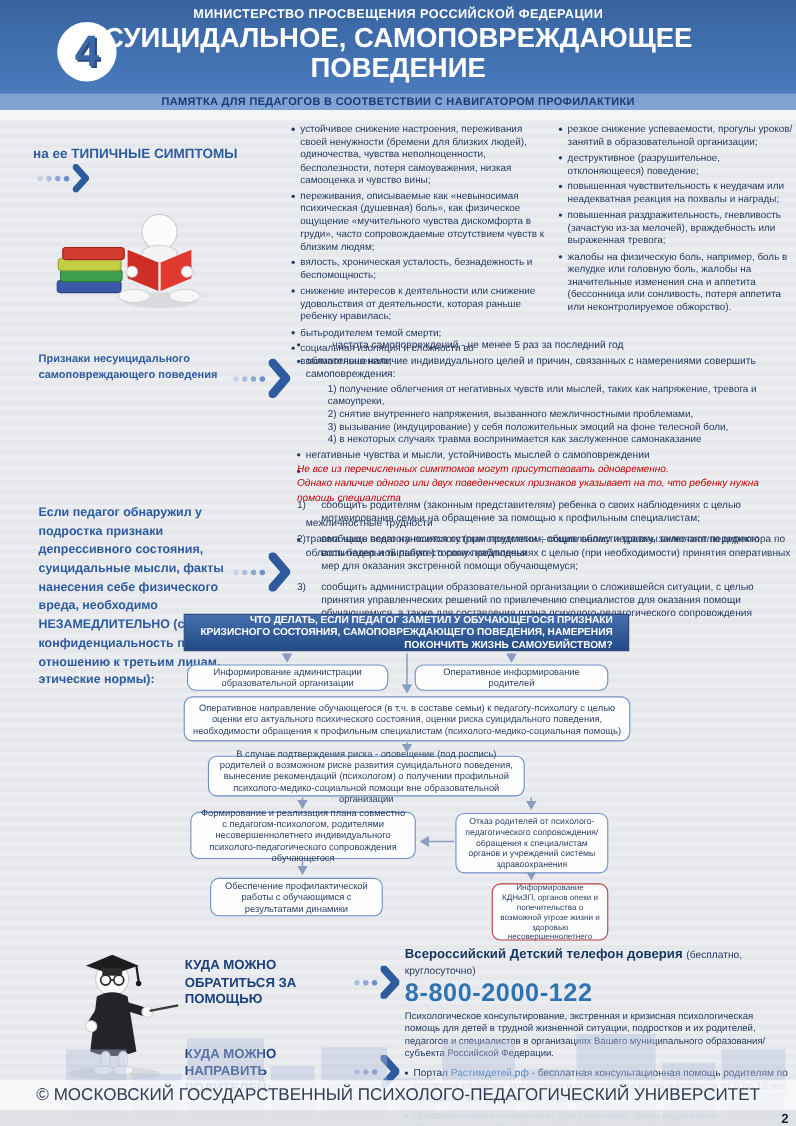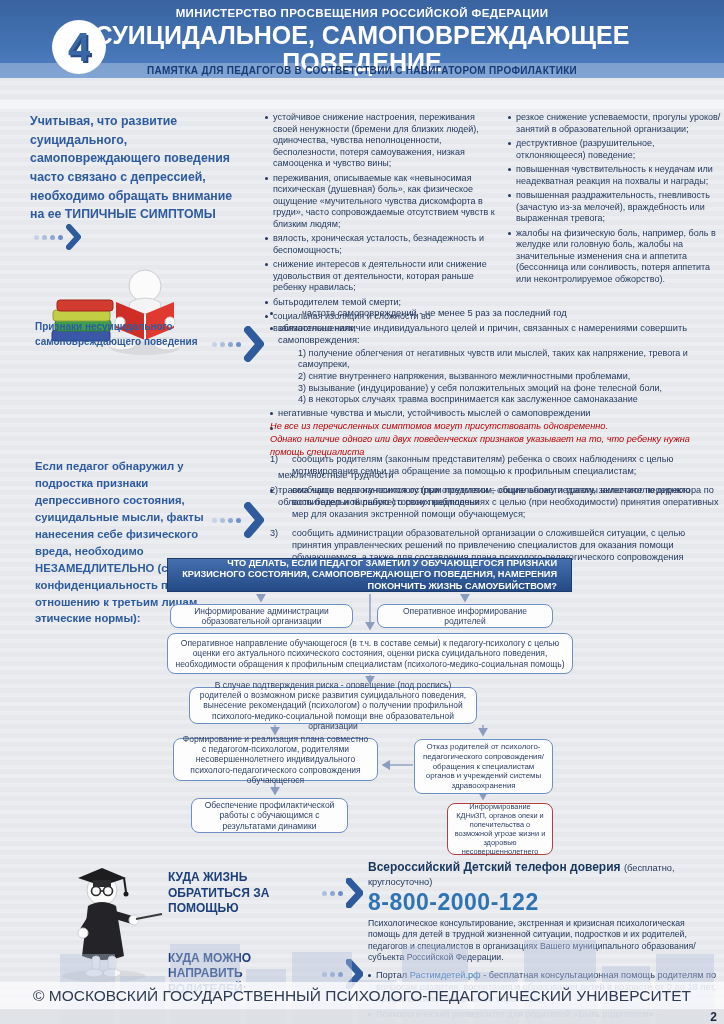--- a/index.html
+++ b/index.html
@@ -7,21 +7,21 @@
   body {
     font-family:"Liberation Sans", sans-serif;
     position:relative; overflow:hidden;
     background:#e9eaed;
     background-image:repeating-linear-gradient(180deg,#ebedf0 0 4px,#e6e8ec 4px 9px);
     color:#24395f;
   }
   .band { position:absolute; left:0; right:0; }
 
   
-  .header { top:0; height:78px; background:linear-gradient(180deg,#38639f 0%,#4473b4 60%,#5182c3 100%); }
+  .header { top:0; height:100px; background:linear-gradient(180deg,#38639f 0%,#4473b4 60%,#5182c3 100%); }
   .ministry { text-align:center; padding-top:7px; font-size:11.5px; font-weight:bold; color:#fff; letter-spacing:.4px; }
   .badge { position:absolute; left:52px; top:20px; width:54px; height:54px; border-radius:50%; background:#fff;
            display:flex; align-items:center; justify-content:center; font-size:40px; font-weight:bold; color:#3a67a8;
            text-shadow:2px 2px 0 #27497c; }
   .title { text-align:center; margin-top:3px; font-size:25px; font-weight:bold; color:#fff; line-height:1.08; padding:0 90px; }
   .subtitle-band { position:absolute; bottom:0; left:0; right:0; height:15px; background:rgba(255,255,255,.28);
                    display:flex; align-items:center; justify-content:center; }
   .subtitle-band span { font-size:10px; font-weight:bold; color:#173a78; letter-spacing:.3px; }
   .header-gap { top:100px; height:9px; background:#f4f5f7; }
 
@@ -113,21 +113,20 @@
   <div class="subtitle-band">
     <span>ПАМЯТКА ДЛЯ ПЕДАГОГОВ В СООТВЕТСТВИИ С НАВИГАТОРОМ ПРОФИЛАКТИКИ</span>
   </div>
 </div>
 <div class="band header-gap"></div>
 
 <div class="band sec1">
   <div class="sec1-grid">
     <div>
       <div class="lead blue-label">
-        <span>Учитывая, что развитие суицидального, самоповреждающего поведения часто связано с депрессией, необходимо обращать внимание</span>
         <br>
         <span>на ее ТИПИЧНЫЕ СИМПТОМЫ</span>
         <span class="dots-arrow" style="margin-left:4px;">
           <i class="d1"></i>
             <i class="d2"></i>
             <i class="d3"></i>
             <i class="d4"></i>
           <svg width="15" height="26" viewBox="0 0 15 26">
               <path d="M3 3 L12 13 L3 23" fill="none" stroke="#2e5b9e" stroke-width="6" stroke-linecap="round" stroke-linejoin="round"></path>
             </svg>
@@ -341,21 +340,21 @@
 
       <rect x="46" y="98" width="8" height="14" rx="4" fill="#f4f4f5" stroke="#d3d5d8"></rect>
       <rect x="62" y="98" width="8" height="14" rx="4" fill="#f4f4f5" stroke="#d3d5d8"></rect>
       <ellipse cx="48" cy="115" rx="9" ry="4" fill="#f6f6f7" stroke="#d3d5d8"></ellipse>
       <ellipse cx="66" cy="115" rx="9" ry="4" fill="#f6f6f7" stroke="#d3d5d8"></ellipse>
     </svg>
   </div>
 
   <div class="help-labels">
     <div class="hl hl1">
-      <span class="txt">КУДА ЖИЗНЬ ОБРАТИТЬСЯ ЗА ПОМОЩЬЮ</span>
+      <span class="txt">КУДА МОЖНО ОБРАТИТЬСЯ ЗА ПОМОЩЬЮ</span>
       <span class="dots-arrow">
         <i class="d2"></i>
           <i class="d3"></i>
           <i class="d4"></i>
         <svg width="17" height="30" viewBox="0 0 17 30">
             <path d="M3 3 L14 15 L3 27" fill="none" stroke="#2e5b9e" stroke-width="7" stroke-linecap="round" stroke-linejoin="round"></path>
           </svg>
       </span>
     </div>
     <div class="hl hl2">

